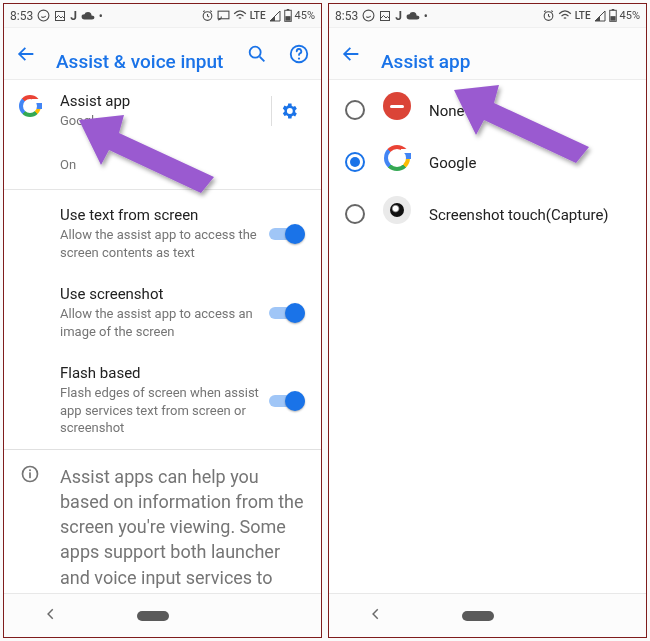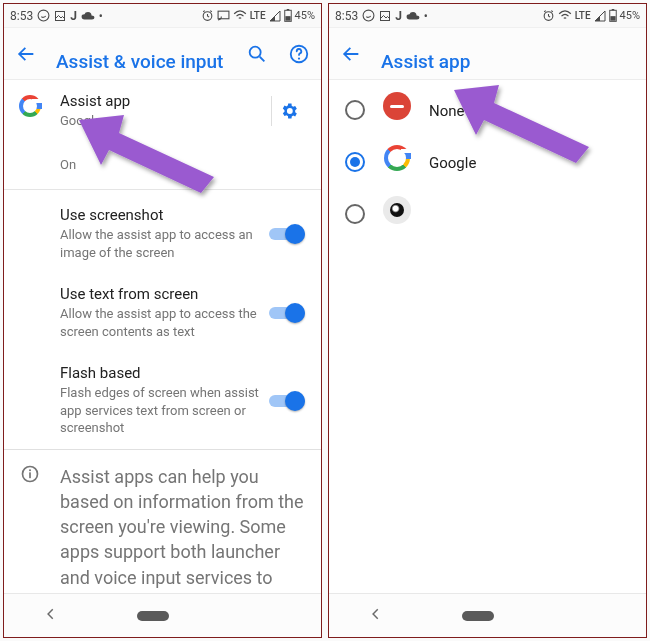--- a/index.html
+++ b/index.html
@@ -300,33 +300,33 @@
     <div class="setting">
       <div class="texts">
         <div class="secondary">On</div>
       </div>
     </div>
 
     <div class="divider"></div>
 
     <div class="setting with-switch">
       <div class="texts">
-        <div class="primary">Use screenshot</div>
-        <div class="secondary">Allow the assist app to access an image of the screen</div>
+        <div class="primary">Use text from screen</div>
+        <div class="secondary">Allow the assist app to access the screen contents as text</div>
       </div>
       <div class="toggle">
           <div class="track"></div>
           <div class="thumb"></div>
         </div>
     </div>
 
     <div class="setting with-switch">
       <div class="texts">
-        <div class="primary">Use text from screen</div>
-        <div class="secondary">Allow the assist app to access the screen contents as text</div>
+        <div class="primary">Use screenshot</div>
+        <div class="secondary">Allow the assist app to access an image of the screen</div>
       </div>
       <div class="toggle">
           <div class="track"></div>
           <div class="thumb"></div>
         </div>
     </div>
 
     <div class="setting with-switch">
       <div class="texts">
         <div class="primary">Flash based</div>
@@ -442,20 +442,21 @@
       <span class="opt-icon">
           <span class="glogo" style="width:26px;height:26px">
             <span class="cut"></span>
           </span>
         </span>
       <span class="opt-label">Google</span>
     </div>
     <div class="opt">
       <span class="radio"></span>
       <span class="opt-icon icon-sshot"></span>
+      <span class="opt-label">Screenshot touch(Capture)</span>
     </div>
 
     <div class="arrow" style="left:115px; top:5px;">
       <svg viewBox="0 0 150 80">
           <defs>
             <filter id="s2">
               <feDropShadow dx="2" dy="3" stdDeviation="2" flood-opacity="0.35"></feDropShadow>
             </filter>
           </defs>
       <path d="M10 5 L55 0 L50 18 L145 62 L132 78 L40 35 L32 50 Z" fill="#9a5ad0" filter="url(#s2)"></path>

